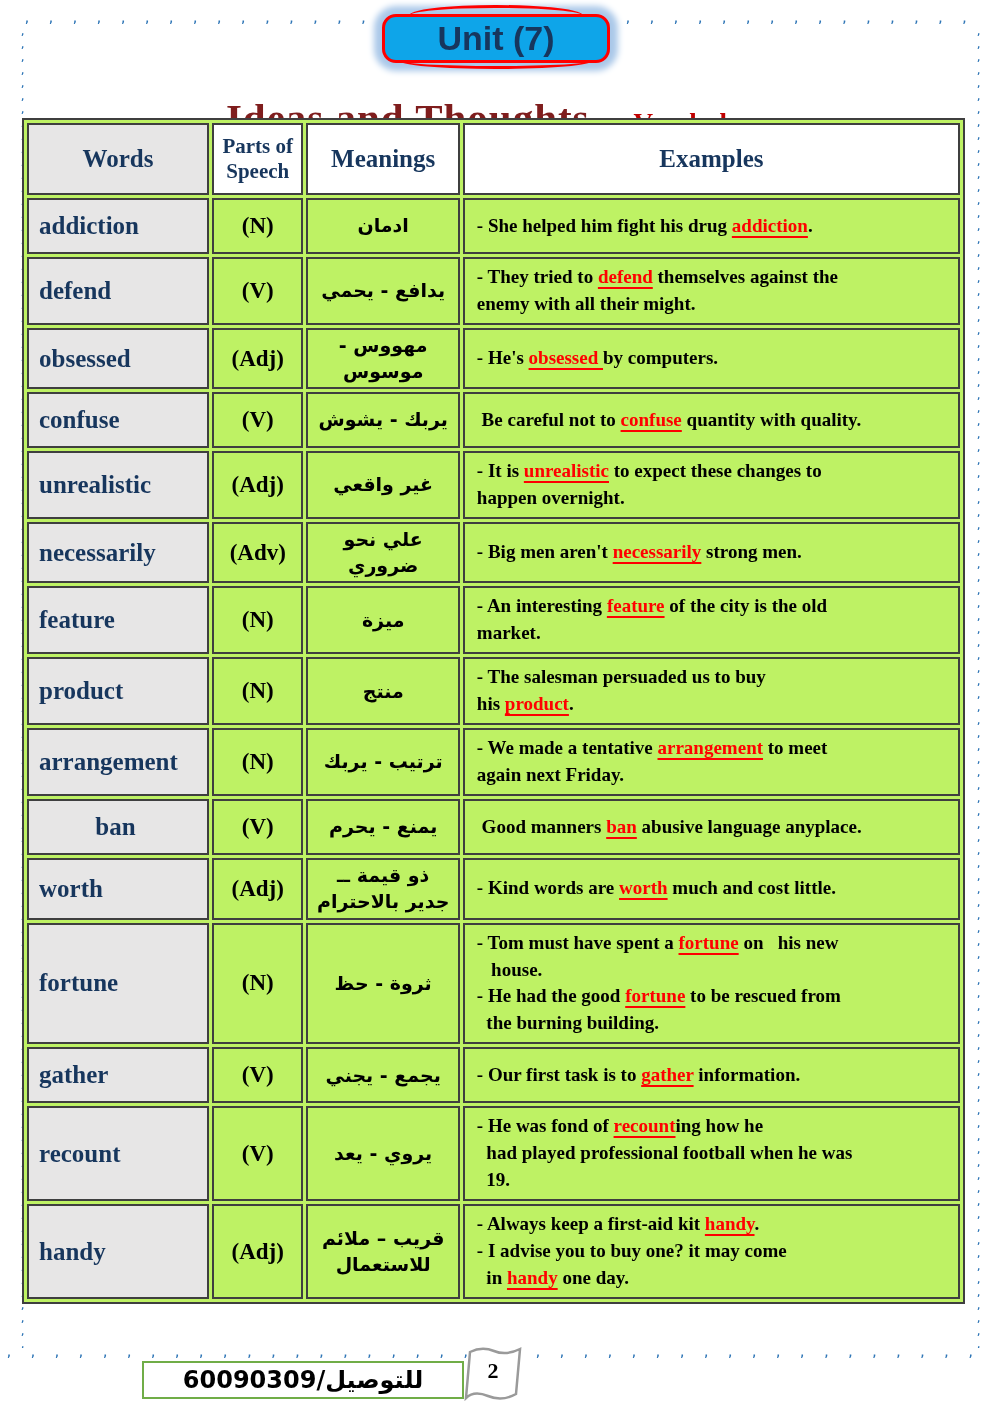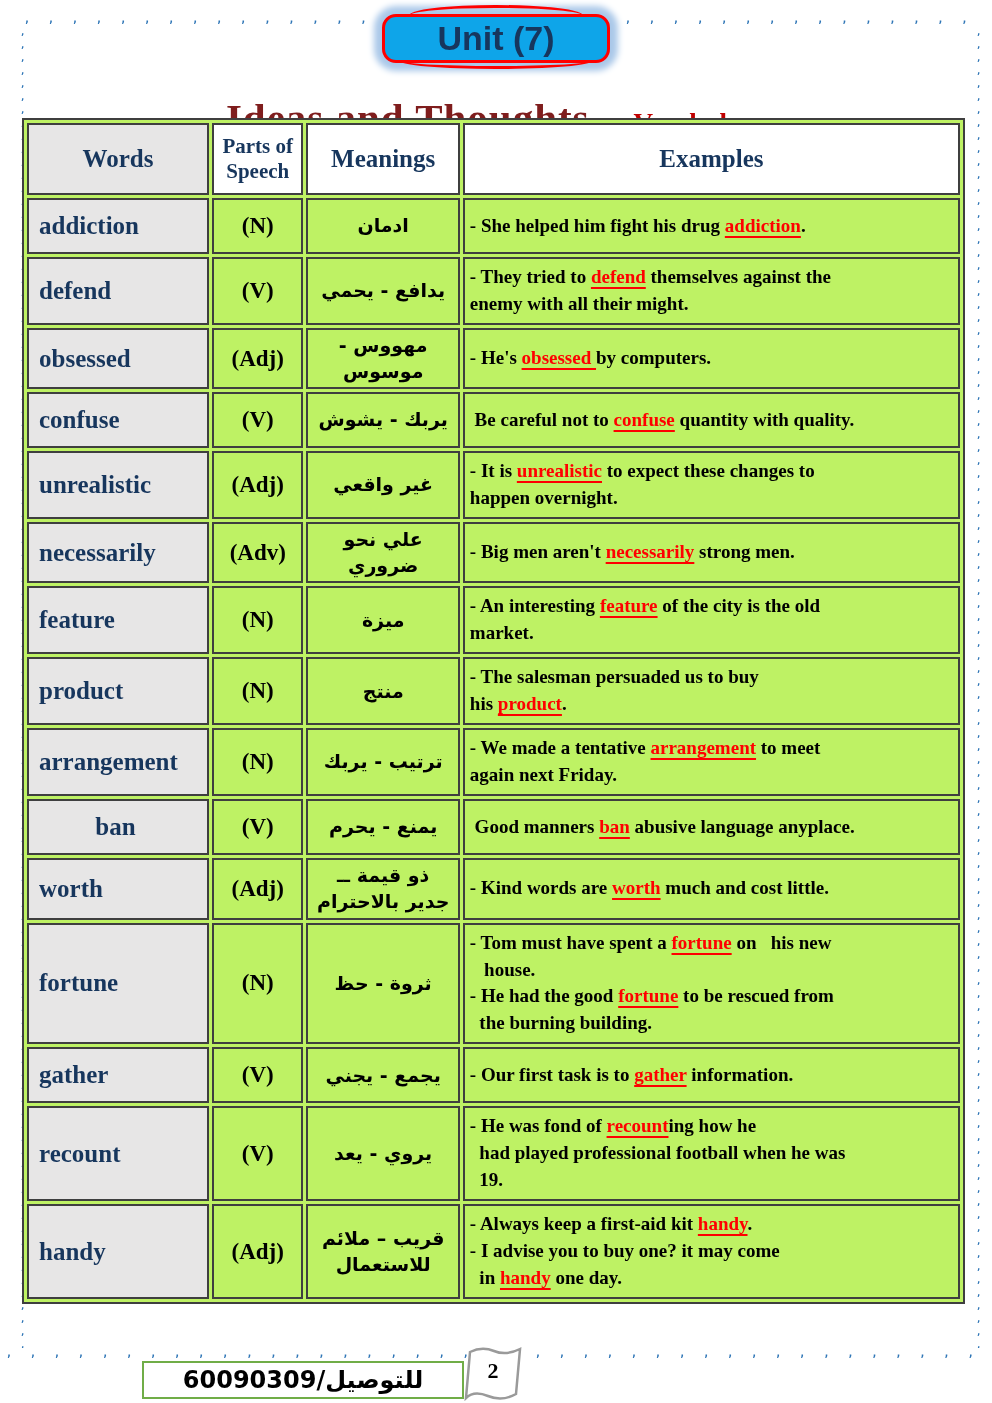--- a/index.html
+++ b/index.html
@@ -58,21 +58,21 @@
   td.word {
     background:#E7E6E6; color:#17365D; font-size:25px; font-weight:bold;
     padding-left:10px;
   }
   td.word.center { text-align:center; padding-left:0; }
   td.pos { font-size:23px; font-weight:bold; text-align:center; }
   td.meaning {
     font-size:19px; font-weight:bold; text-align:center; direction:rtl;
     white-space:pre-line; font-family:"DejaVu Sans", sans-serif; line-height:1.35;
   }
-  td.examples { font-size:19px; font-weight:bold; padding:5px 5px; }
+  td.examples { font-size:19px; font-weight:bold; padding:5px 12px; }
   .ex-line { white-space:pre-wrap; line-height:1.42; }
   .hl {
     color:#FF0000; text-decoration:underline; text-decoration-color:#FF0000;
     text-decoration-thickness:2px; text-underline-offset:4px;
   }
 
   
   .footer { position:absolute; top:1356px; left:0; width:992px; height:47px; }
   .green-box {
     position:absolute; border:2px solid #70AD47; background:#fff; font-weight:bold;

